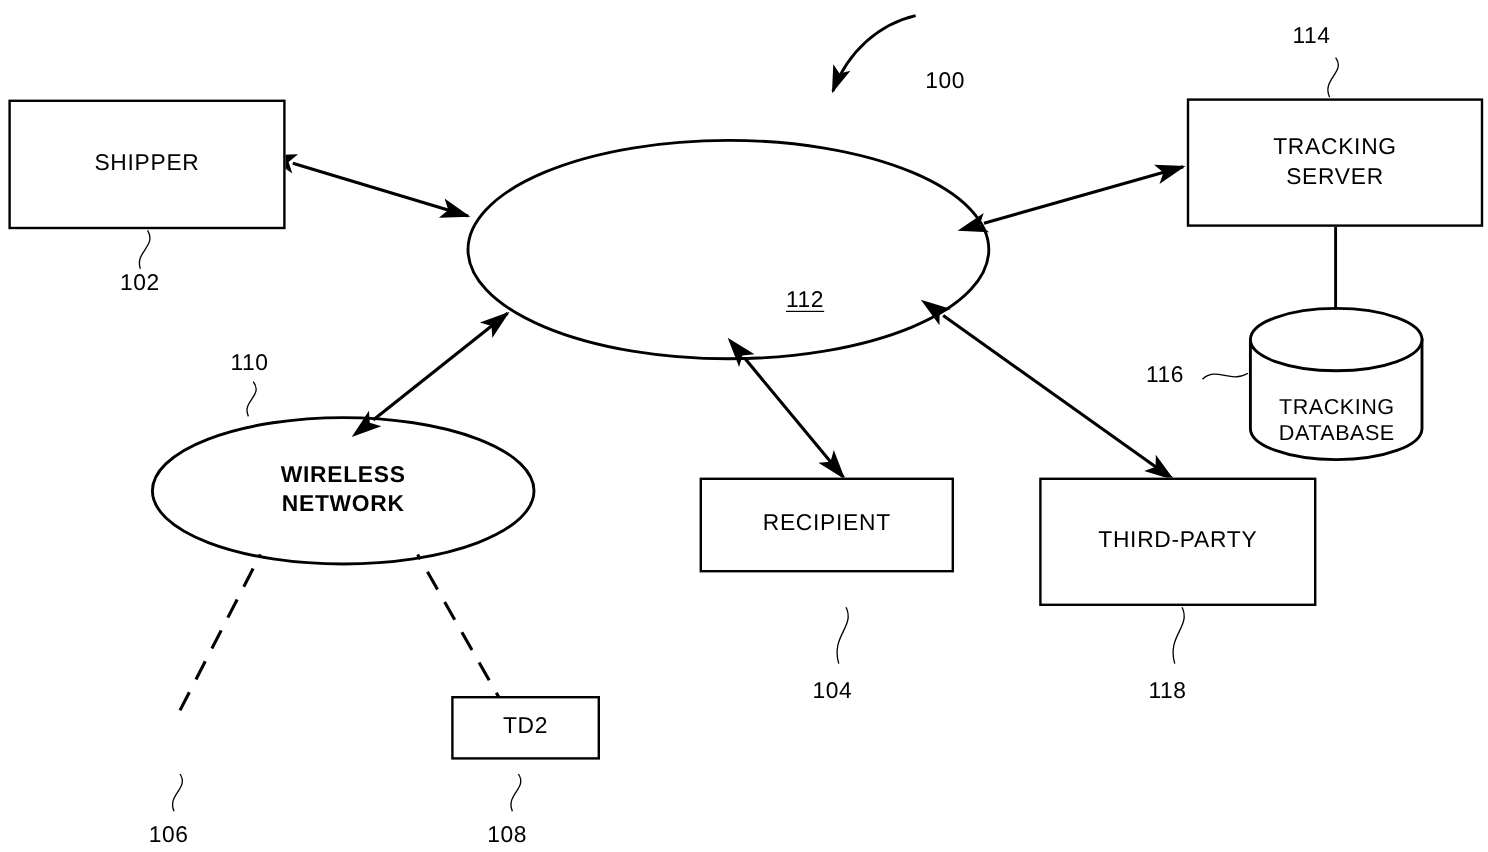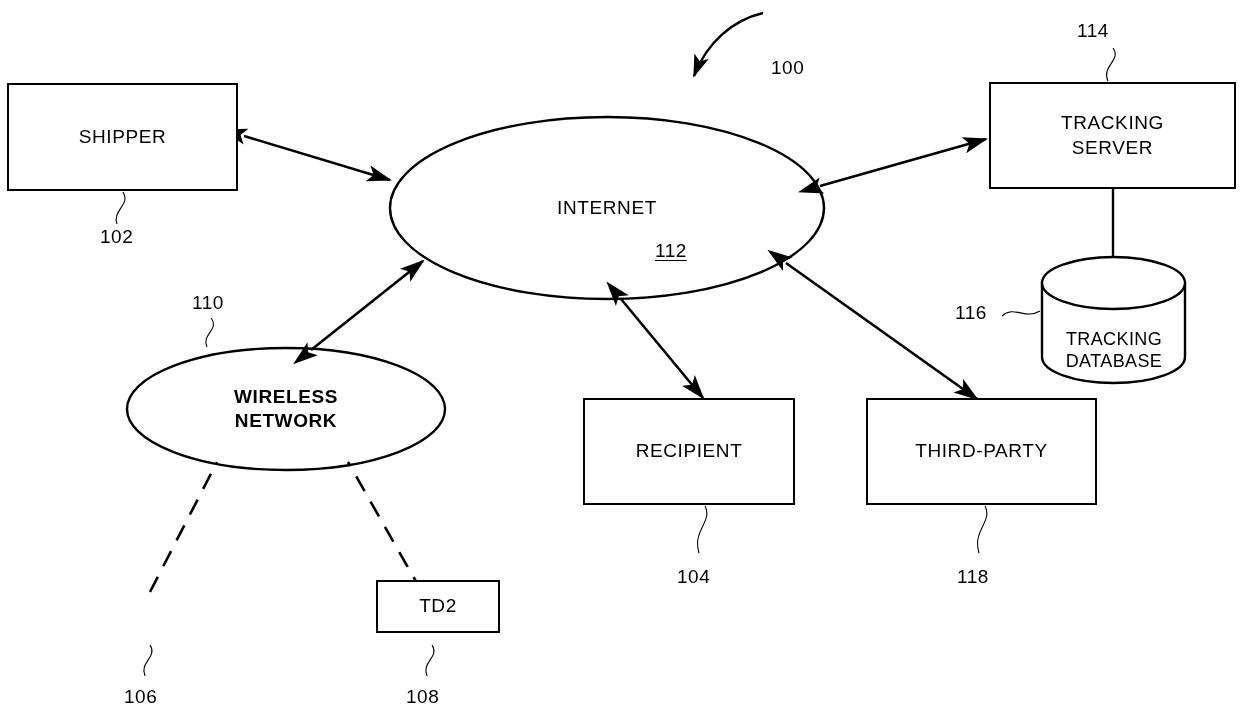--- a/index.html
+++ b/index.html
@@ -133,36 +133,33 @@
 
   <div class="node-box" style="left:7px; top:83px; width:231px; height:108px;">
     <span class="node-label">SHIPPER</span>
   </div>
 
   <div class="node-box" style="left:989px; top:82px; width:247px; height:107px;">
     <span class="node-label">TRACKING
 SERVER</span>
   </div>
 
-  <div class="node-box" style="left:583px; top:398px; width:212px; height:107px;">
+  <div class="node-box" style="left:583px; top:398px; width:212px; height:79px;">
     <span class="node-label">RECIPIENT</span>
   </div>
 
   <div class="node-box" style="left:866px; top:398px; width:231px; height:107px;">
     <span class="node-label">THIRD-PARTY</span>
   </div>
 
 
   <div class="node-box" style="left:376px; top:580px; width:124px; height:53px;">
     <span class="node-label">TD2</span>
   </div>
 
-  <div class="ellipse-node" style="left:470px; top:193px; width:274px; height:30px;">
-    <span class="node-label">INTERNET</span>
-  </div>
 
   <div class="ellipse-node" style="left:162px; top:378px; width:248px; height:62px;font-weight:bold;">
     <span class="node-label">WIRELESS
 NETWORK</span>
   </div>
 
   <div class="cyl-label" style="left:1034px; top:305px; width:160px;">
     <span>TRACKING
 DATABASE</span>
   </div>

